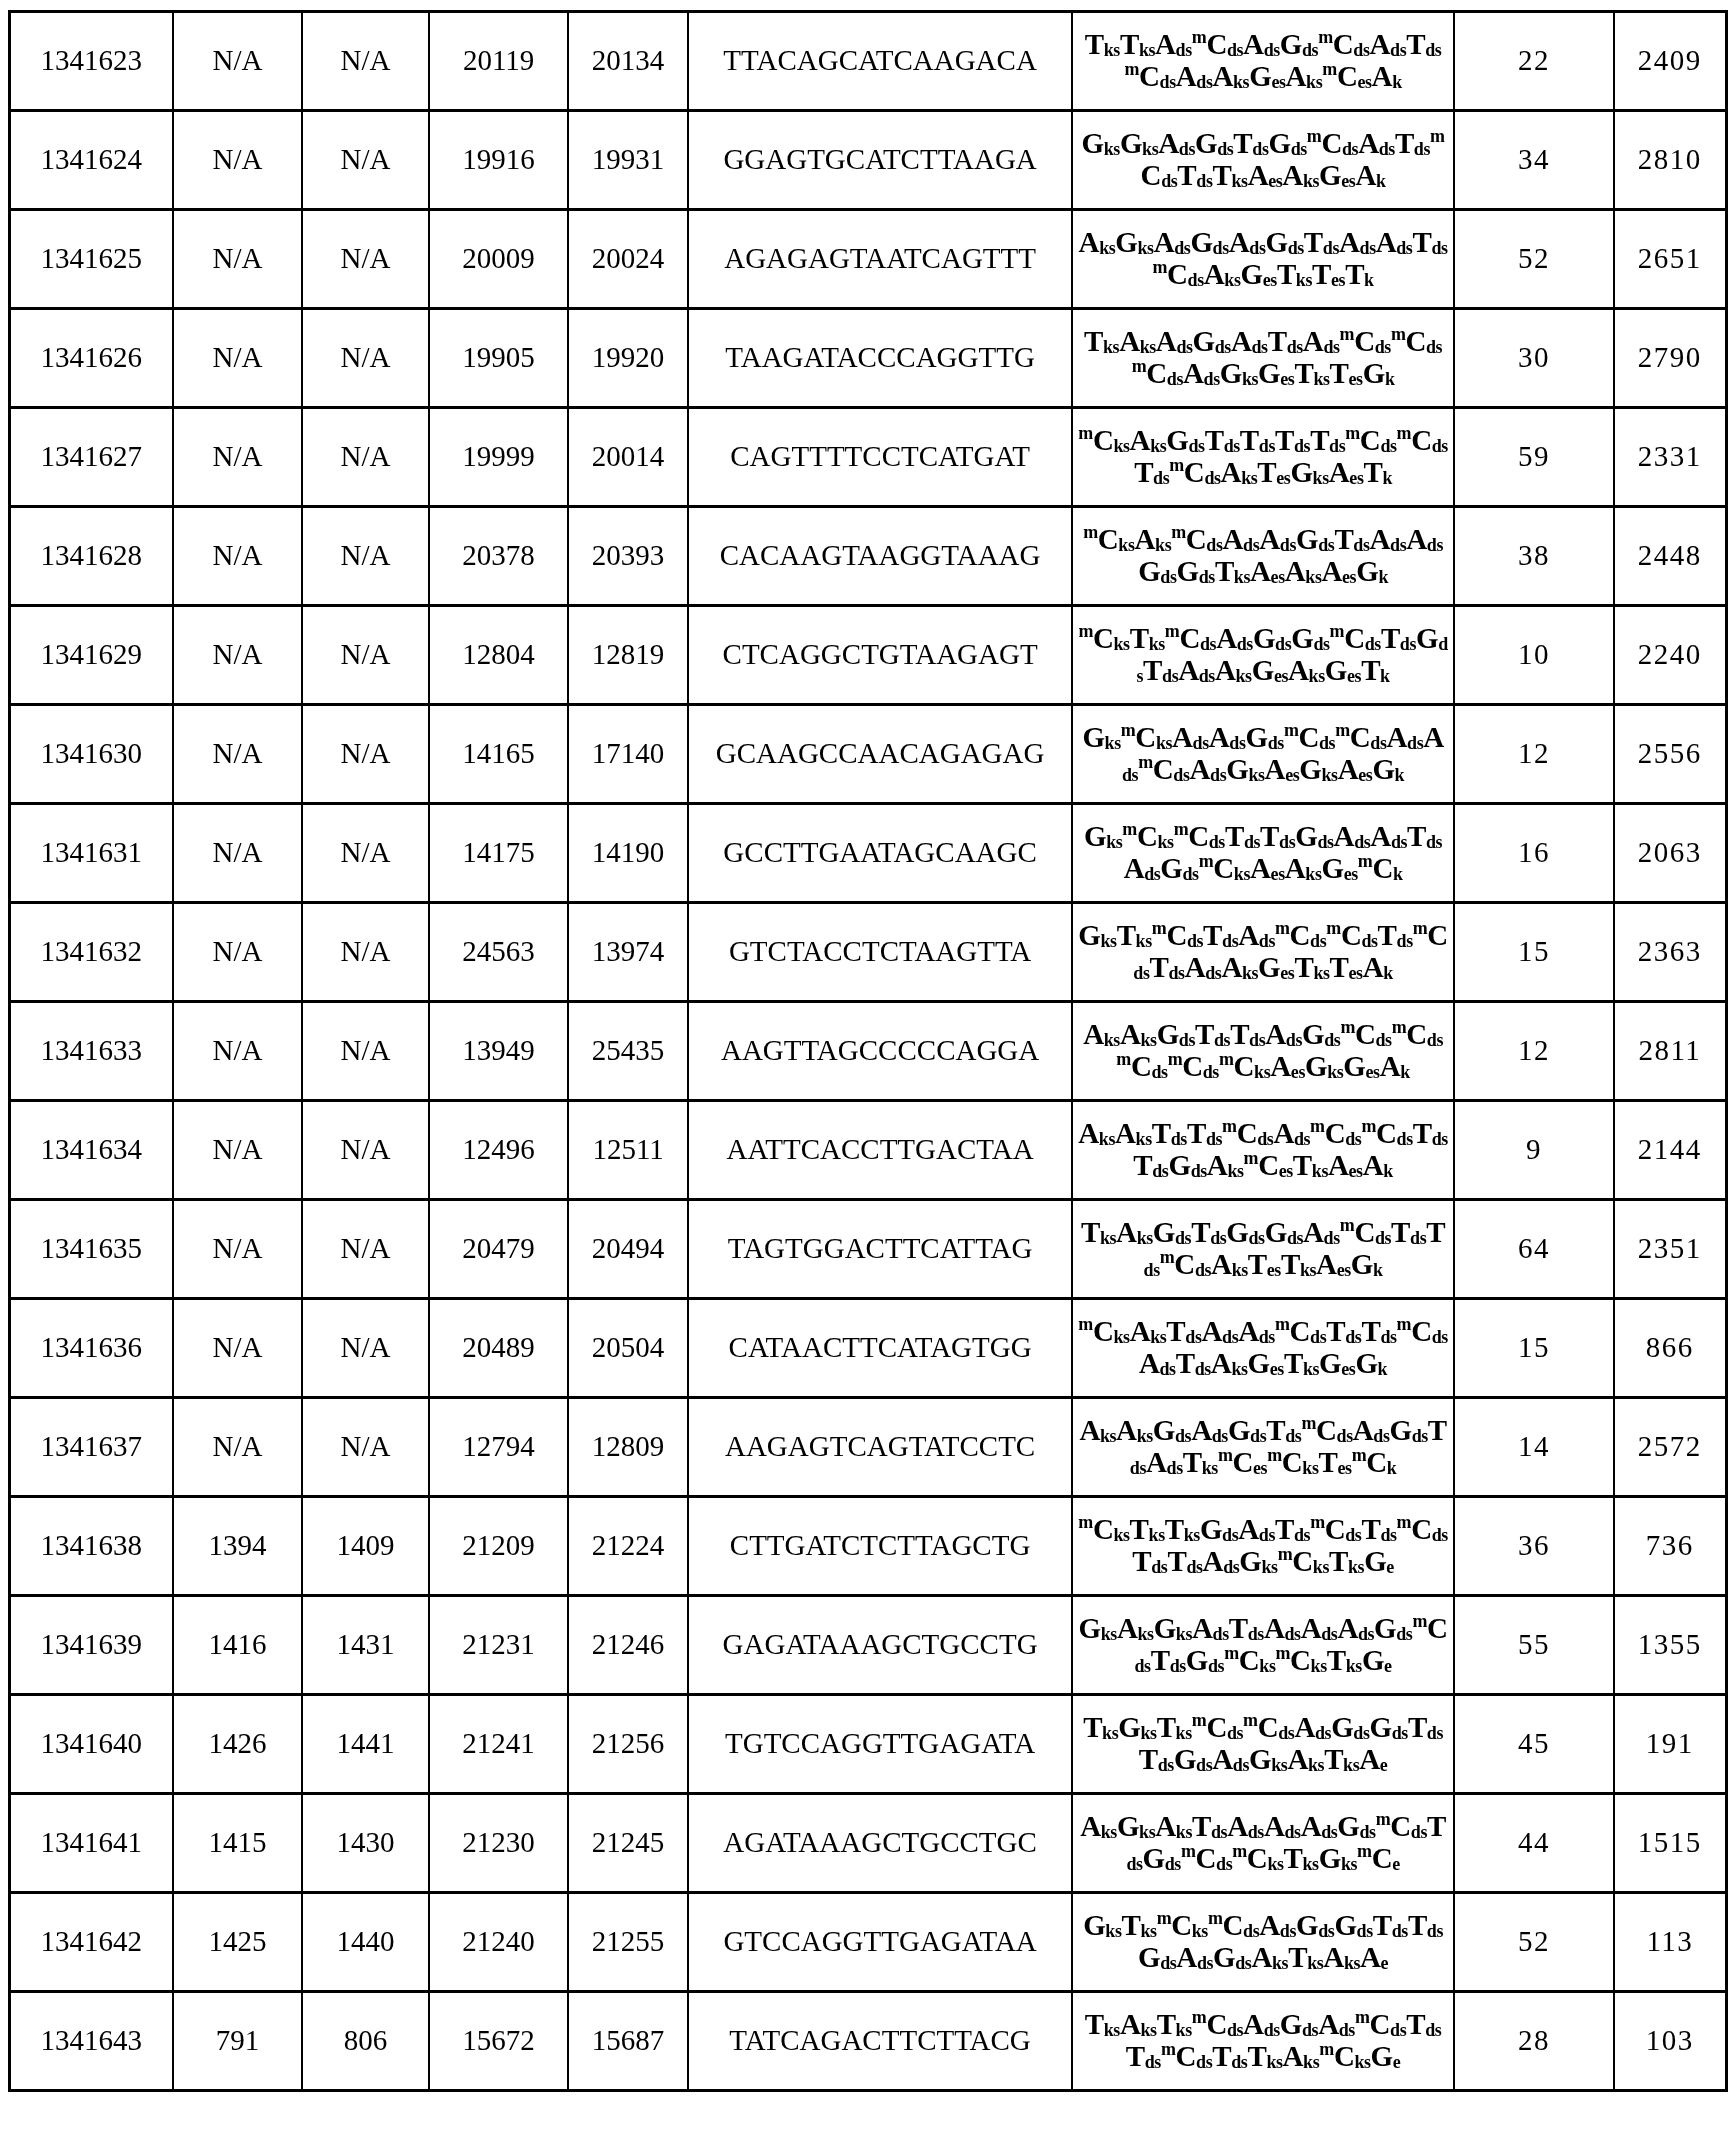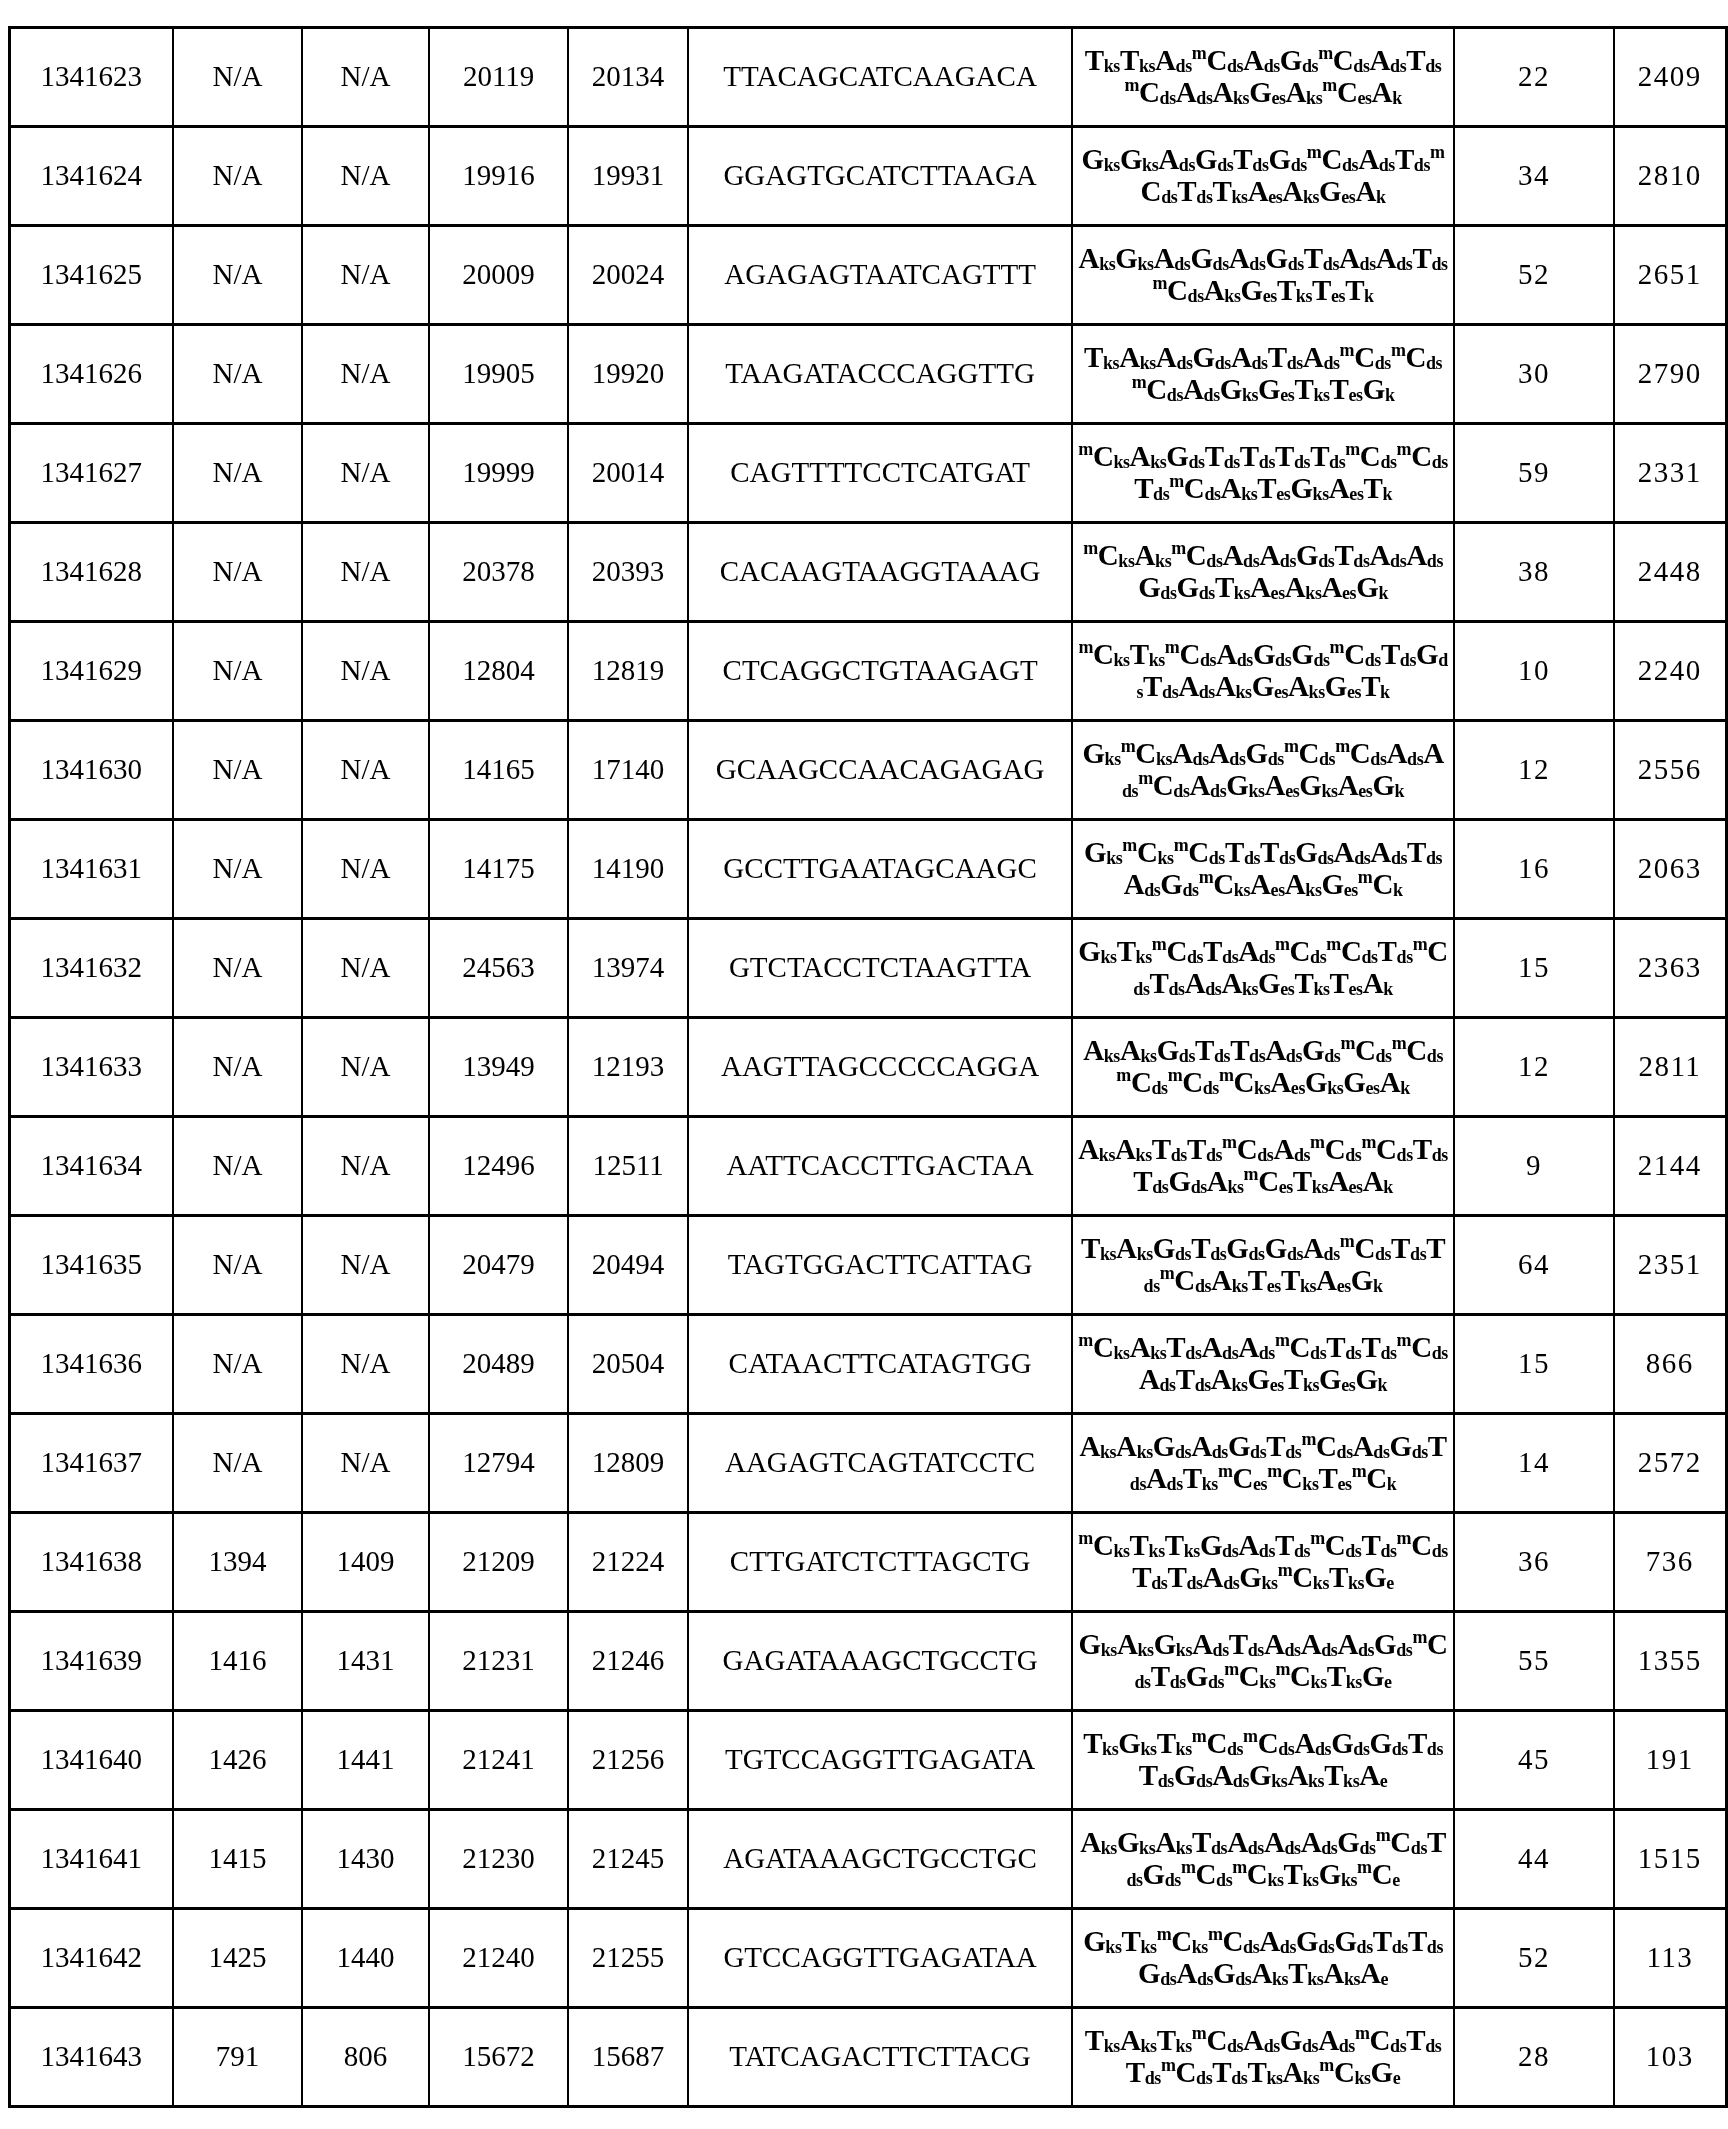--- a/index.html
+++ b/index.html
@@ -1,18 +1,18 @@
 <!DOCTYPE html>
 <html style="font-size:12.2px"><head>
 <meta charset="utf-8">
 <style>
   html, body { margin: 0; padding: 0; background: #ffffff; }
   body { width: 1728px; height: 2129px; position: relative; overflow: hidden;
          font-family: "Liberation Serif", "DejaVu Serif", serif; color: #000; }
-  table.data { position: absolute; left: 7.6px; top: 26px; width: 1716px;
+  table.data { position: absolute; left: 7.6px; top: 10px; width: 1716px;
                border-collapse: collapse; table-layout: fixed; border: 3.8px solid #000; }
   table.data td { border: 2.3px solid #000; height: 96px; padding: 0 4.6px; text-align: center;
                   vertical-align: middle; font-size: 29px; line-height: 1.1; }
   table.data tr { border-top: 3.8px solid #000; }
   td.c8, td.c9 { border-left: 3.8px solid #000; }
   td.chem { font-size: 30.5px; line-height: 1.15; word-break: break-all; padding: 0 7.6px; letter-spacing: -0.4px; font-weight: bold; }
   .tok sub { font-size: 0.62em; vertical-align: -0.12em; line-height: 0; }
   .tok sup { font-size: 0.62em; vertical-align: 0.62em; line-height: 0; }
   td.c8, td.c9 { font-size: 26px; letter-spacing: 1.5px; }
 </style>
@@ -140,21 +140,21 @@
     <td class="c6">GTCTACCTCTAAGTTA</td>
     <td class="c7 chem"><span class="tok">G<sub>ks</sub></span><span class="tok">T<sub>ks</sub></span><span class="tok"><sup>m</sup>C<sub>ds</sub></span><span class="tok">T<sub>ds</sub></span><span class="tok">A<sub>ds</sub></span><span class="tok"><sup>m</sup>C<sub>ds</sub></span><span class="tok"><sup>m</sup>C<sub>ds</sub></span><span class="tok">T<sub>ds</sub></span><span class="tok"><sup>m</sup>C<sub>ds</sub></span><span class="tok">T<sub>ds</sub></span><span class="tok">A<sub>ds</sub></span><span class="tok">A<sub>ks</sub></span><span class="tok">G<sub>es</sub></span><span class="tok">T<sub>ks</sub></span><span class="tok">T<sub>es</sub></span><span class="tok">A<sub>k</sub></span></td>
     <td class="c8">15</td>
     <td class="c9">2363</td>
   </tr>
       <tr>
     <td class="c1">1341633</td>
     <td class="c2">N/A</td>
     <td class="c3">N/A</td>
     <td class="c4">13949</td>
-    <td class="c5">12193</td>
+    <td class="c5">25435</td>
     <td class="c6">AAGTTAGCCCCCAGGA</td>
     <td class="c7 chem"><span class="tok">A<sub>ks</sub></span><span class="tok">A<sub>ks</sub></span><span class="tok">G<sub>ds</sub></span><span class="tok">T<sub>ds</sub></span><span class="tok">T<sub>ds</sub></span><span class="tok">A<sub>ds</sub></span><span class="tok">G<sub>ds</sub></span><span class="tok"><sup>m</sup>C<sub>ds</sub></span><span class="tok"><sup>m</sup>C<sub>ds</sub></span><span class="tok"><sup>m</sup>C<sub>ds</sub></span><span class="tok"><sup>m</sup>C<sub>ds</sub></span><span class="tok"><sup>m</sup>C<sub>ks</sub></span><span class="tok">A<sub>es</sub></span><span class="tok">G<sub>ks</sub></span><span class="tok">G<sub>es</sub></span><span class="tok">A<sub>k</sub></span></td>
     <td class="c8">12</td>
     <td class="c9">2811</td>
   </tr>
       <tr>
     <td class="c1">1341634</td>
     <td class="c2">N/A</td>
     <td class="c3">N/A</td>
     <td class="c4">12496</td>

